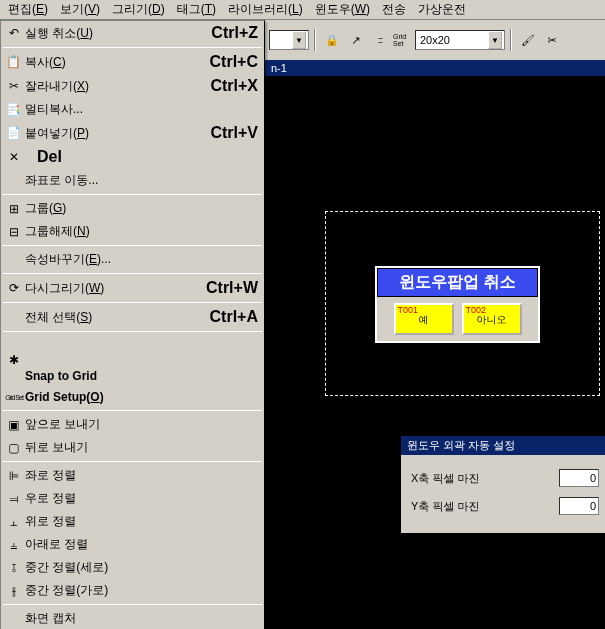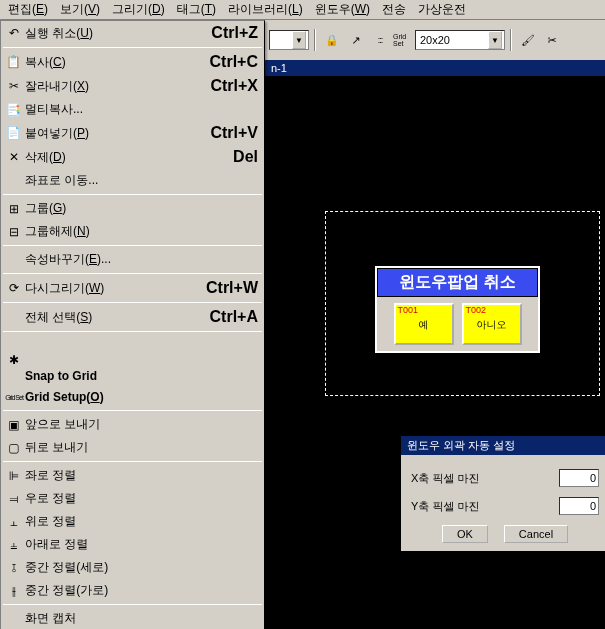--- a/index.html
+++ b/index.html
@@ -93,21 +93,21 @@
   font-size: 16px; font-weight: bold;
   border: 1px solid #000;
 }
 .popup-body {
   background: #d4d0c8;
   display: flex; gap: 8px; padding: 6px; justify-content: center;
 }
 .yellow-btn {
   background: #ffff00;
   border: 2px outset #fff;
-  width: 60px; height: 42px;
+  width: 60px; height: 32px;
   display: flex; flex-direction: column;
   align-items: center; justify-content: center;
   font-size: 10px; line-height: 1.1;
   position: relative;
 }
 .yellow-btn .tlabel {
   position: absolute; top: 1px; left: 2px;
   font-size: 9px; color: #d00;
 }
 .dialog {
@@ -229,24 +229,20 @@
   <div class="dialog-title">윈도우 외곽 자동 설정</div>
   <div class="dialog-body">
     <div class="dialog-row">
       <label>X축 픽셀 마진</label>
       <input value="0" style="">
     </div>
     <div class="dialog-row">
       <label>Y축 픽셀 마진</label>
       <input value="0" style="">
     </div>
-    <div class="dialog-btns">
-      <button class="win-btn">OK</button>
-      <button class="win-btn">Cancel</button>
-    </div>
   </div>
 </div>
 
 <div class="dropdown" id="dropdown">
     <div class="dd-item">
       <span class="dd-icon">↶</span>
       <span class="dd-label">실행 취소(<u>U</u>)</span>
       <span class="dd-shortcut">Ctrl+Z</span>
     </div>
     <div class="dd-sep"></div>
@@ -264,21 +260,20 @@
       <span class="dd-icon">📑</span>
       <span class="dd-label">멀티복사...</span>
     </div>
     <div class="dd-item">
       <span class="dd-icon">📄</span>
       <span class="dd-label">붙여넣기(<u>P</u>)</span>
       <span class="dd-shortcut">Ctrl+V</span>
     </div>
     <div class="dd-item">
       <span class="dd-icon">✕</span>
-      <span class="dd-label">삭제(<u>D</u>)</span>
       <span class="dd-shortcut">Del</span>
     </div>
     <div class="dd-item">
       <span class="dd-icon"></span>
       <span class="dd-label">좌표로 이동...</span>
     </div>
     <div class="dd-sep"></div>
     <div class="dd-item">
       <span class="dd-icon">⊞</span>
       <span class="dd-label">그룹(<u>G</u>)</span>

